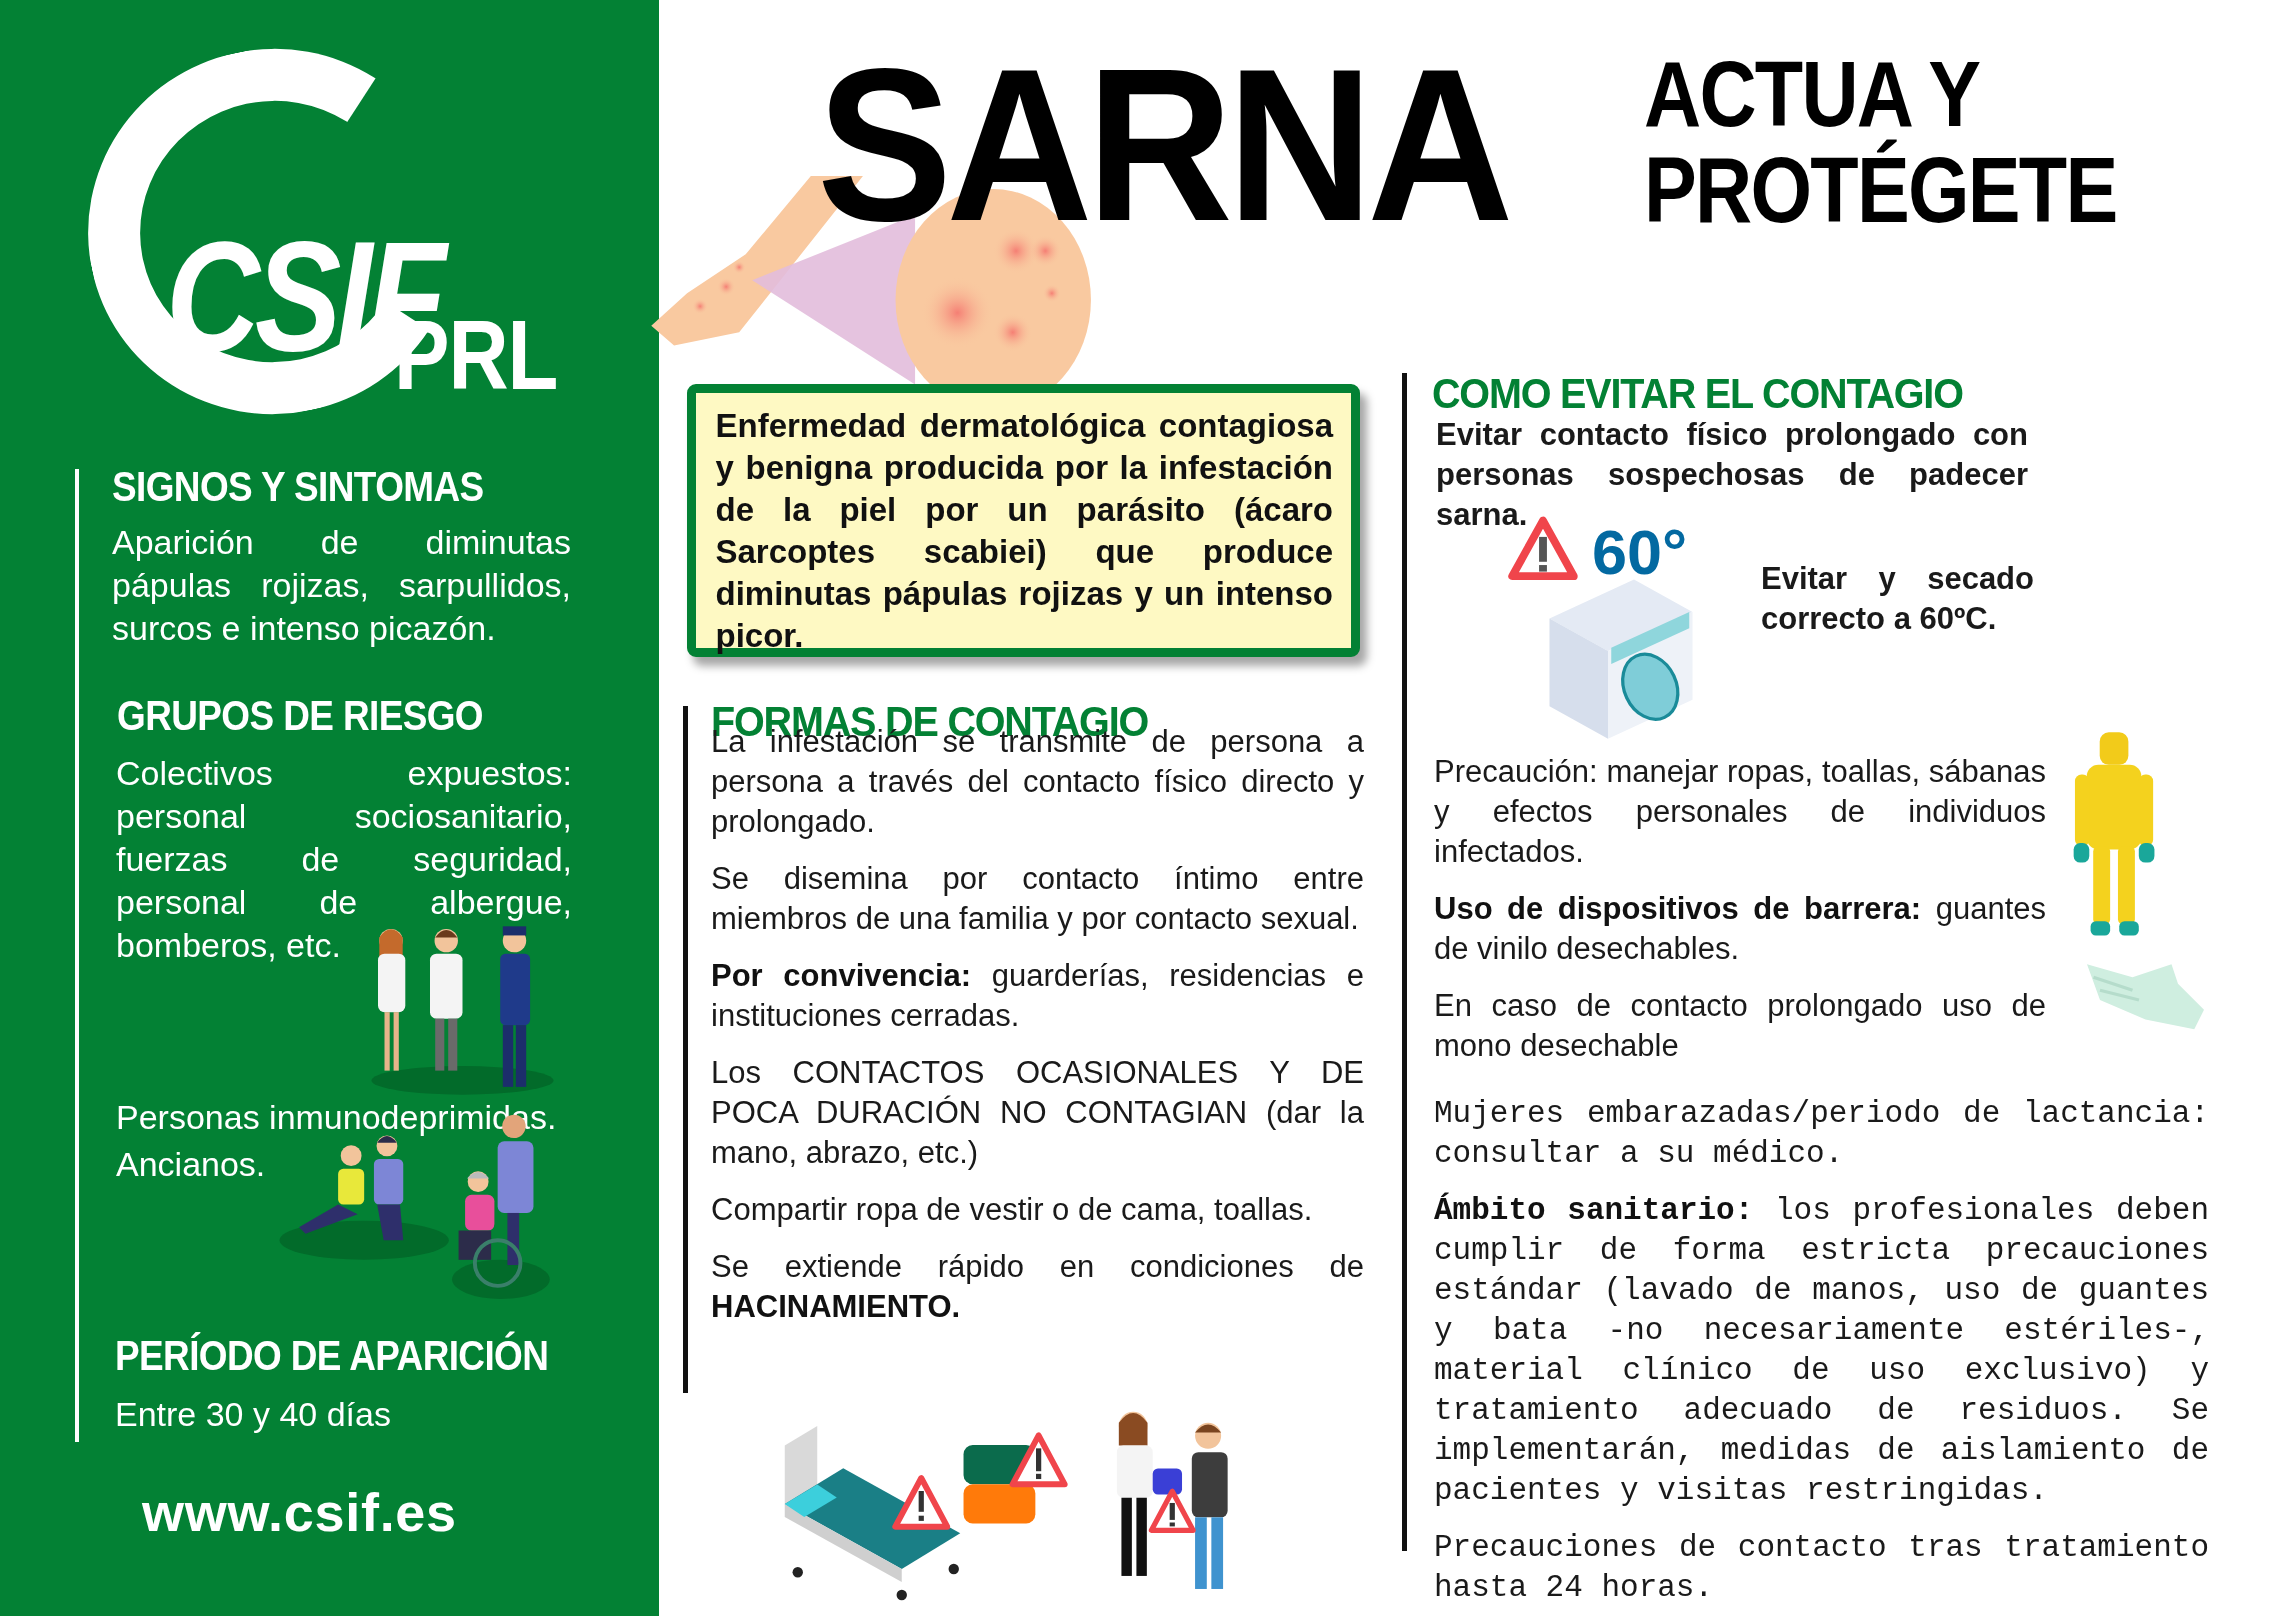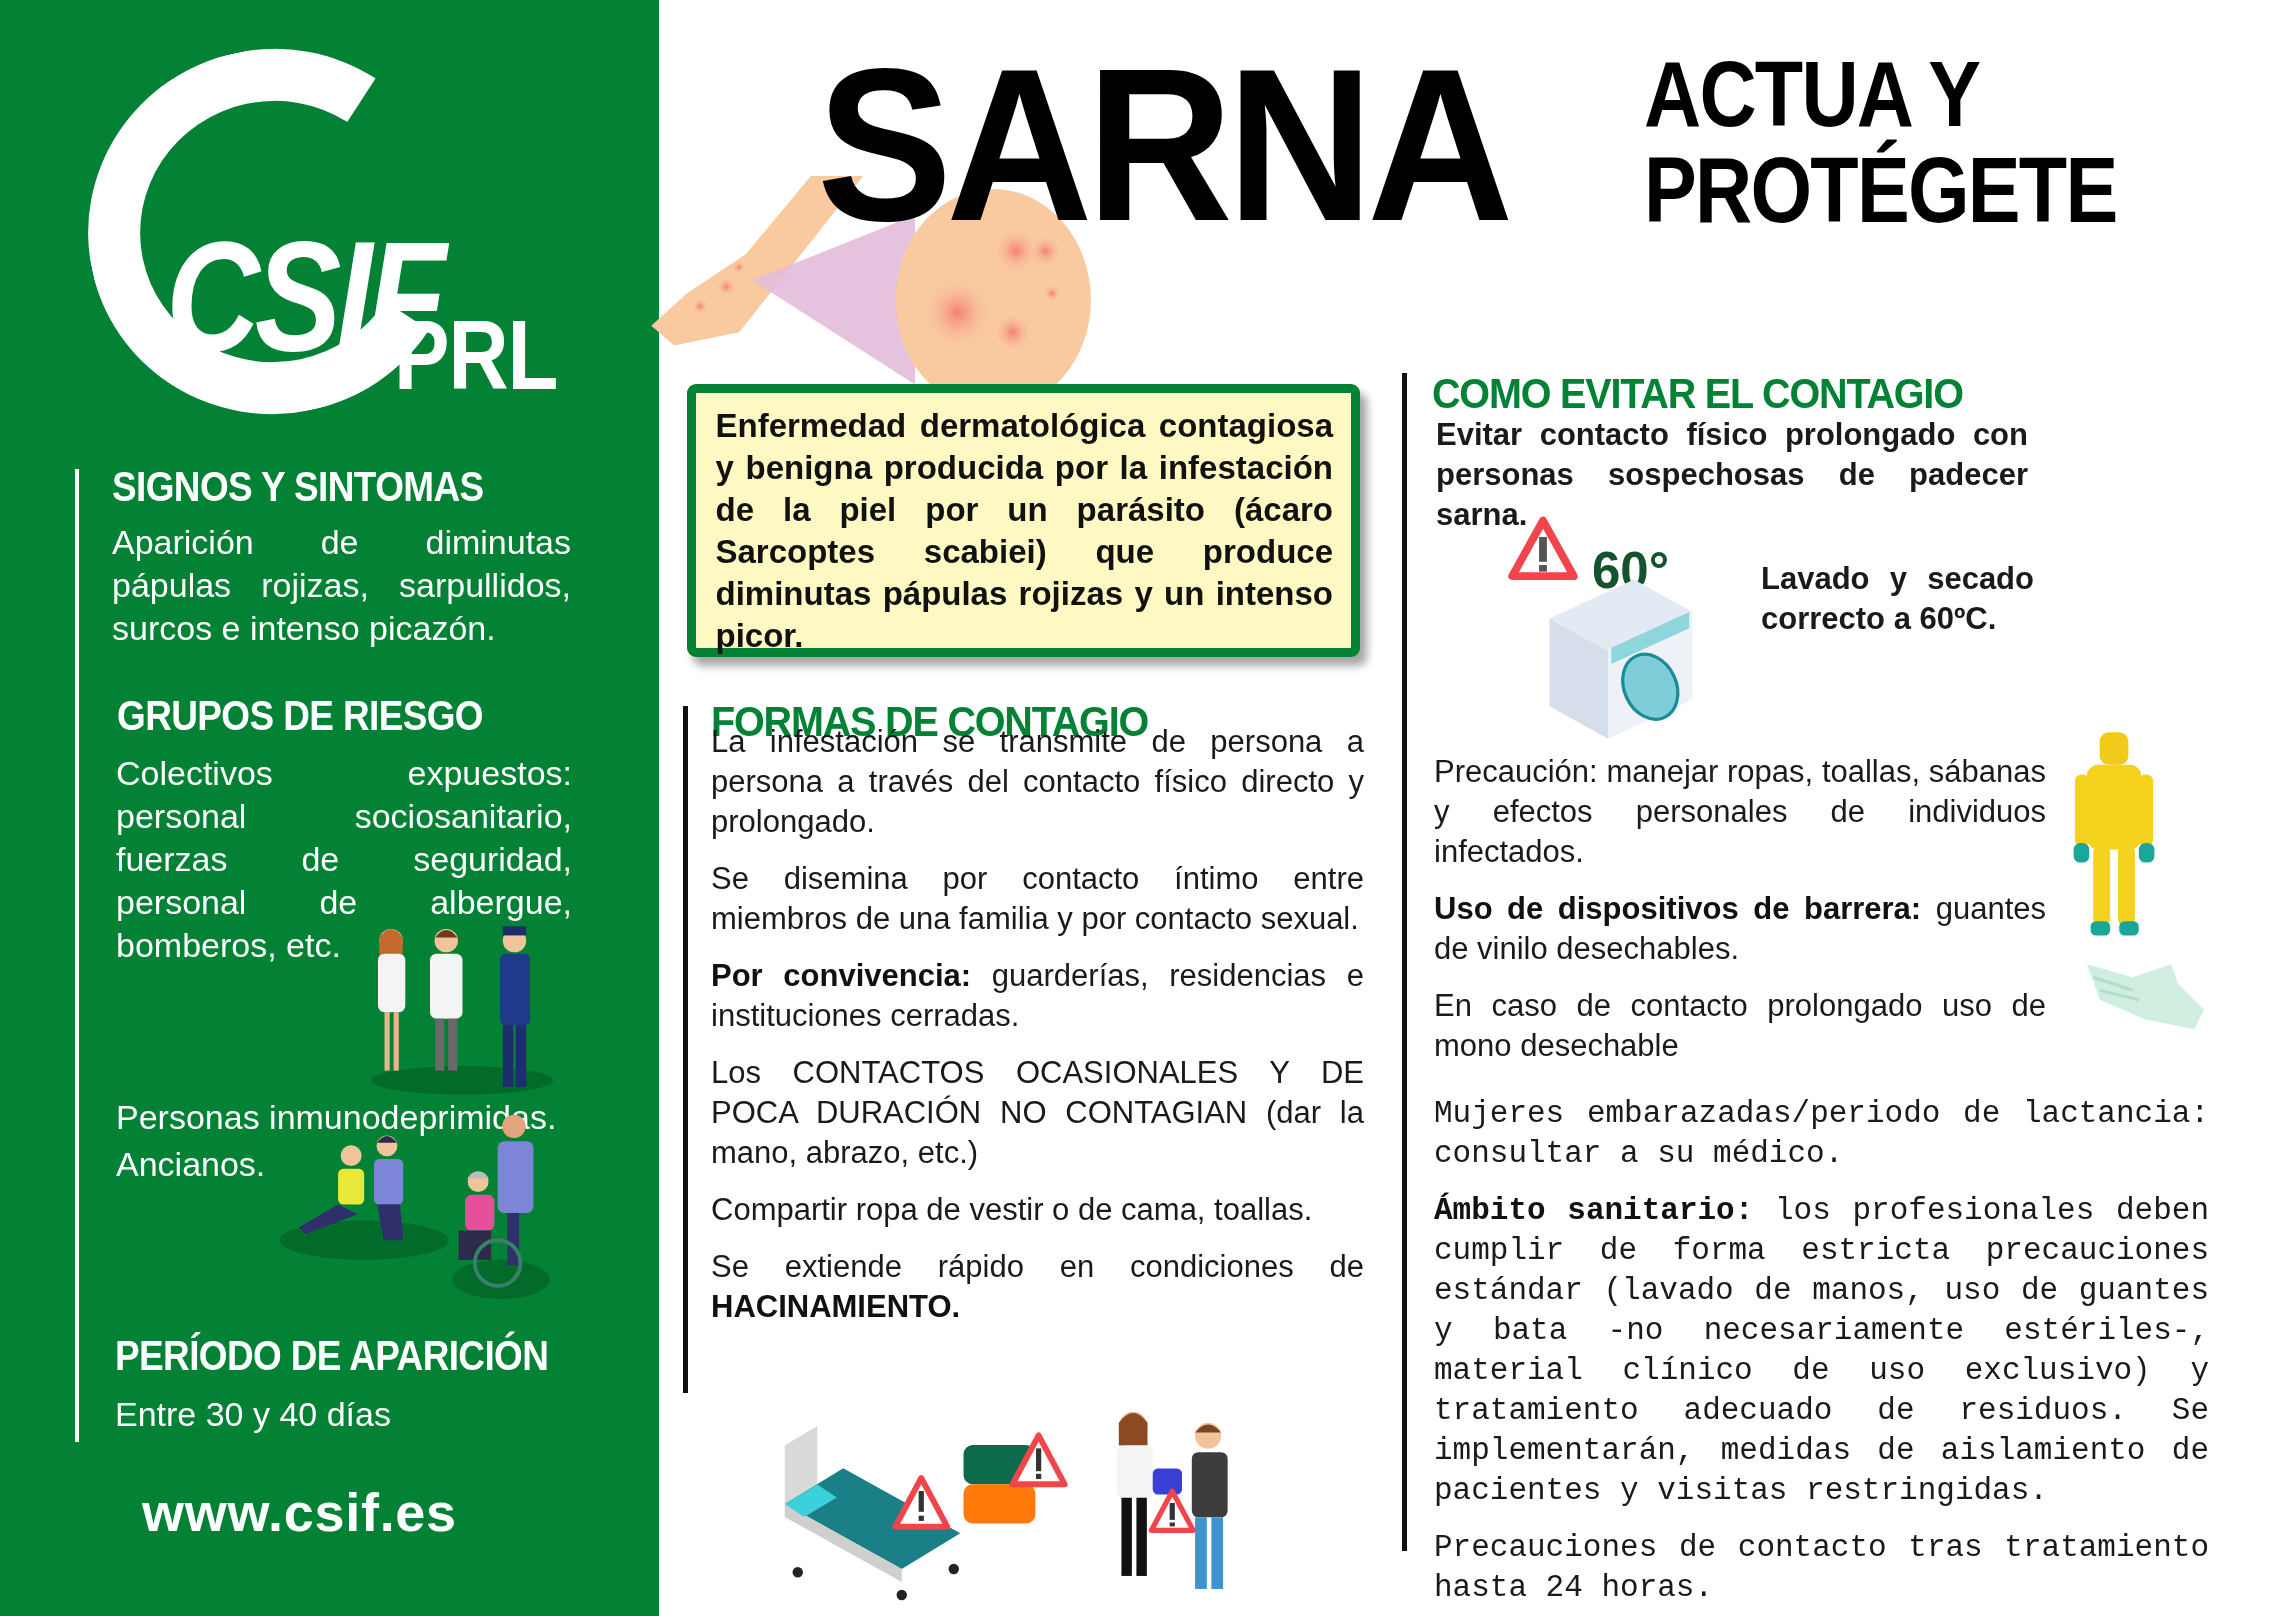--- a/index.html
+++ b/index.html
@@ -21,21 +21,21 @@
   .arm-illu { left:648px; top:176px; width:469px; height:215px; }
   
   .def-box { left:687px; top:384px; width:673px; height:273px; border:9px solid #038134; border-radius:9px; background:#fef9c3; box-sizing:border-box; box-shadow:6.5px 9px 9px rgba(0,0,0,0.35); padding:11.7px 18px 6.5px 19.5px; }
   .def-text { font-size:33px; line-height:42px; font-weight:bold; color:#111; text-align:justify; text-align-last:left; }
   .vbar { width:4.6px; background:#111; }
   .gh { color:#038134; font-weight:bold; font-size:43px; line-height:1; letter-spacing:-1.3px; white-space:nowrap; transform:scaleX(0.92); transform-origin:left top; }
   .bt { font-size:31px; line-height:40px; color:#1a1a1a; text-align:justify; text-align-last:left; margin:0 0 17px 0; }
   .bt b { font-weight:bold; color:#111; }
   .mid-col { left:711px; top:722px; width:653px; }
   .right-col { left:1434px; top:433px; width:775px; }
-  .warn-60 { color:#14532d; font-weight:bold; font-size:51px; line-height:1;margin-top:24px; }
+  .warn-60 { color:#0369a1; font-weight:bold; font-size:63px; line-height:1; }
 </style>
 </head>
 <body>
 
 <div id="left-panel" class="abs"></div>
 
 <div class="abs logo-c"></div>
 <div class="abs logo-csif">CSIF</div>
 <div class="abs logo-prl">PRL</div>
 
@@ -193,21 +193,21 @@
     <rect x="49" y="78" width="12" height="10" fill="#555"></rect>
 </svg>
 <div class="abs warn-60" style="left:1592px; top:521px;">60°</div>
 <svg class="abs" style="left:1543px; top:573px;" width="156" height="169" viewBox="0 0 240 260">
   <path d="M10 70 L140 10 L230 60 L100 120Z" fill="#e4eaf4"></path>
   <path d="M10 70 L100 120 L100 255 L10 205Z" fill="#d6deec"></path>
   <path d="M100 120 L230 60 L230 195 L100 255Z" fill="#eef2f8"></path>
   <path d="M105 115 L225 60 L225 85 L105 140Z" fill="#8fd6dc"></path>
   <ellipse cx="165" cy="175" rx="40" ry="52" fill="#7fcdd8" stroke="#1a8b99" stroke-width="5" transform="rotate(-25 165 175)"></ellipse>
 </svg>
-<div class="abs bt" style="left:1761px; top:559px; width:273px; font-weight:bold;">Lavado y secado correcto a 60ºC.</div>
+<div class="abs bt" style="left:1761px; top:559px; width:273px; font-weight:bold;">Evitar y secado correcto a 60ºC.</div>
 
 <div class="abs right-col" style="top:752px; width:612px;">
   <p class="bt"><span>Precaución: manejar ropas, toallas, sábanas y efectos personales de individuos infectados.</span></p>
   <p class="bt"><b>Uso de dispositivos de barrera:</b><span> guantes de vinilo desechables.</span></p>
   <p class="bt"><span>En caso de contacto prolongado  uso de mono desechable</span></p>
 </div>
 
 <svg class="abs" style="left:2067px; top:729px;" width="98" height="215" viewBox="0 0 150 330">
   <rect x="50" y="5" width="44" height="50" rx="14" fill="#f2cb1a"></rect>
   <rect x="30" y="55" width="84" height="130" rx="18" fill="#f4d21e"></rect>

